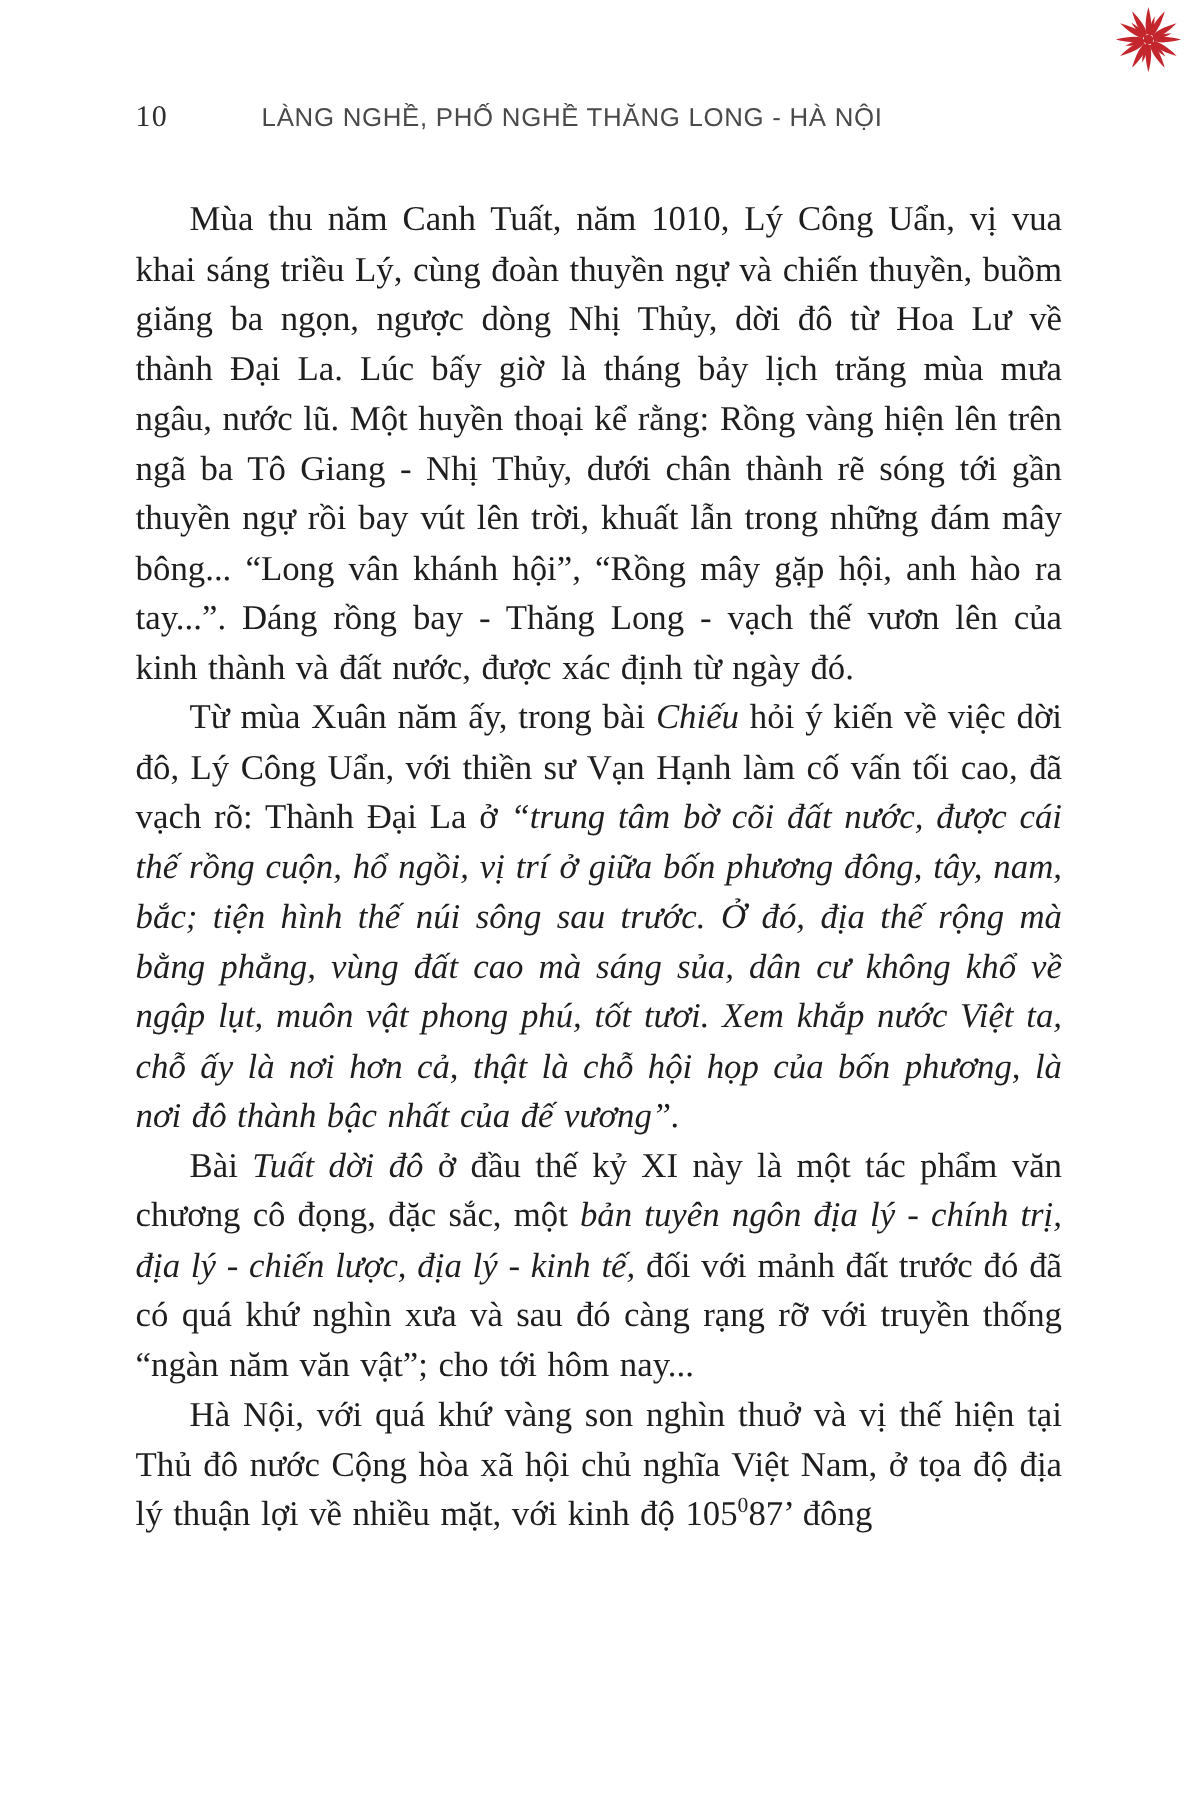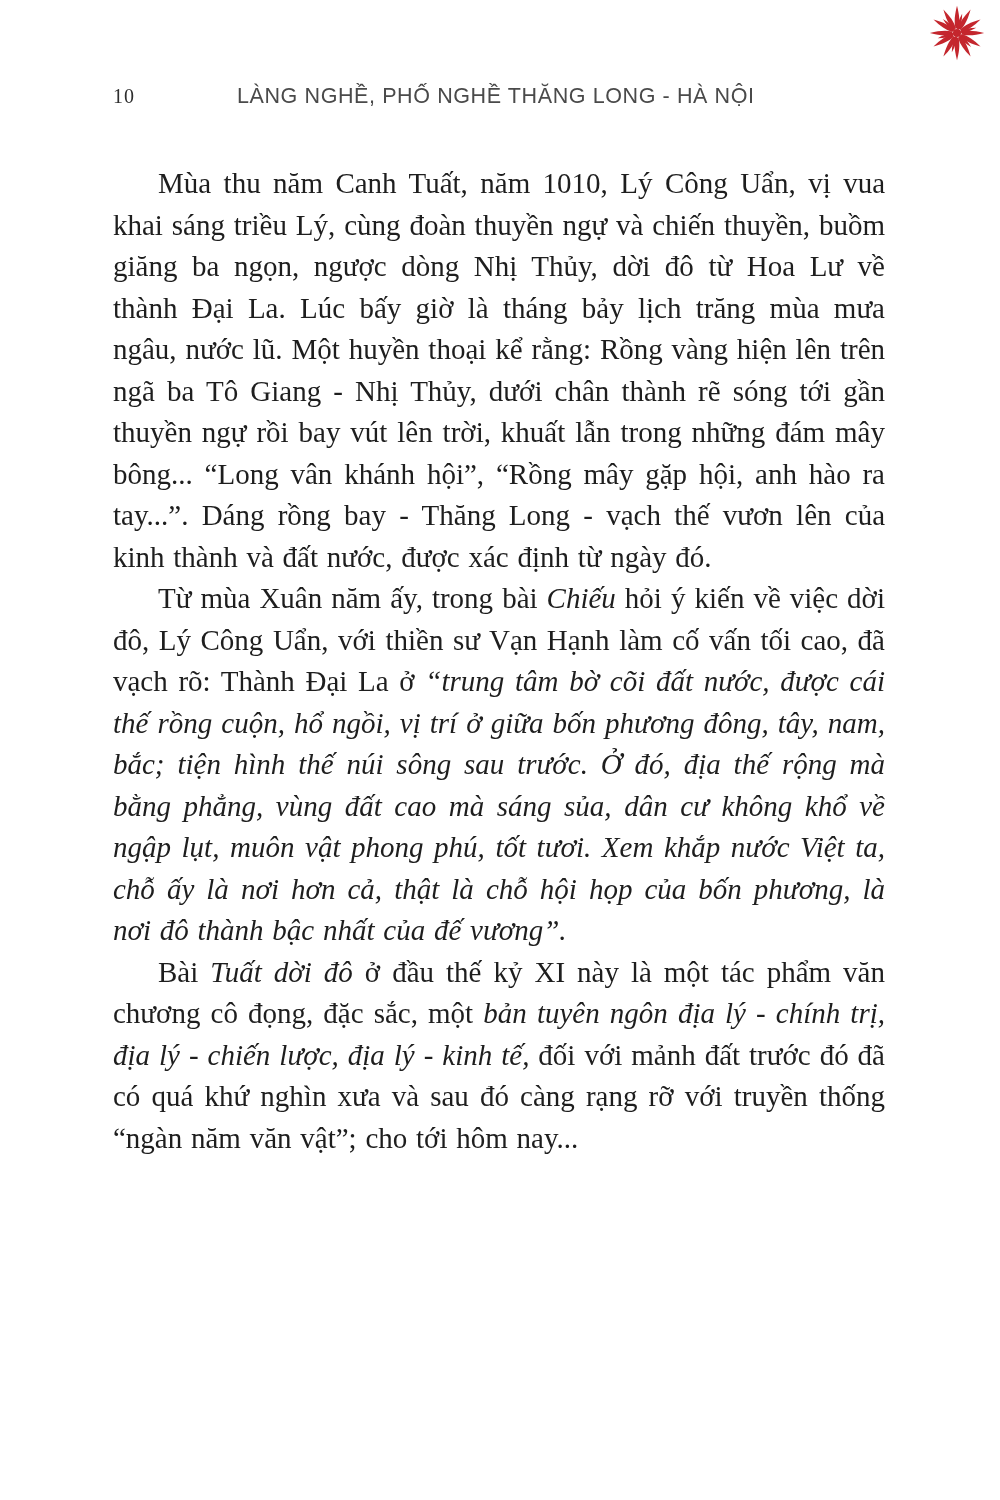--- a/index.html
+++ b/index.html
@@ -25,32 +25,32 @@
   }
   .header-row {
     position: absolute;
     top: 84px;
     left: 113px;
     width: 772px;
     display: flex;
     align-items: baseline;
   }
   .page-number {
-    font-size: 20px;
+    font-size: 25px;
     color: #2e2e2e;
     letter-spacing: 1px;
     flex: 0 0 auto;
   }
   .running-title {
     font-family: "Liberation Sans", "DejaVu Sans", sans-serif;
     font-size: 21.5px;
     font-weight: 400;
     color: #4a4a4a;
     letter-spacing: 0.6px;
-    margin-left: 102px;
+    margin-left: 78px;
     white-space: nowrap;
   }
   .body-text {
     position: absolute;
     top: 163px;
     left: 113px;
     width: 772px;
     font-size: 29px;
     line-height: 41.5px;
     text-align: justify;
@@ -107,15 +107,16 @@
 
   <div class="header-row">
     <span class="page-number">10</span>
     <span class="running-title">LÀNG NGHỀ, PHỐ NGHỀ THĂNG LONG - HÀ NỘI</span>
   </div>
 
   <div class="body-text" id="body-container">
       <p><span>Mùa thu năm Canh Tuất, năm 1010, Lý Công Uẩn, vị vua khai sáng triều Lý, cùng đoàn thuyền ngự và chiến thuyền, buồm giăng ba ngọn, ngược dòng Nhị Thủy, dời đô từ Hoa Lư về thành Đại La. Lúc bấy giờ là tháng bảy lịch trăng mùa mưa ngâu, nước lũ. Một huyền thoại kể rằng: Rồng vàng hiện lên trên ngã ba Tô Giang - Nhị Thủy, dưới chân thành rẽ sóng tới gần thuyền ngự rồi bay vút lên trời, khuất lẫn trong những đám mây bông... “Long vân khánh hội”, “Rồng mây gặp hội, anh hào ra tay...”. Dáng rồng bay - Thăng Long - vạch thế vươn lên của kinh thành và đất nước, được xác định từ ngày đó.</span></p>
       <p><span>Từ mùa Xuân năm ấy, trong bài </span><em>Chiếu</em><span> hỏi ý kiến về việc dời đô, Lý Công Uẩn, với thiền sư Vạn Hạnh làm cố vấn tối cao, đã vạch rõ: Thành Đại La ở </span><em>“trung tâm bờ cõi đất nước, được cái thế rồng cuộn, hổ ngồi, vị trí ở giữa bốn phương đông, tây, nam, bắc; tiện hình thế núi sông sau trước. Ở đó, địa thế rộng mà bằng phẳng, vùng đất cao mà sáng sủa, dân cư không khổ về ngập lụt, muôn vật phong phú, tốt tươi. Xem khắp nước Việt ta, chỗ ấy là nơi hơn cả, thật là chỗ hội họp của bốn phương, là nơi đô thành bậc nhất của đế vương”.</em></p>
       <p><span>Bài </span><em>Tuất dời đô</em><span> ở đầu thế kỷ XI này là một tác phẩm văn chương cô đọng, đặc sắc, một </span><em>bản tuyên ngôn địa lý - chính trị, địa lý - chiến lược, địa lý - kinh tế,</em><span> đối với mảnh đất trước đó đã có quá khứ nghìn xưa và sau đó càng rạng rỡ với truyền thống “ngàn năm văn vật”; cho tới hôm nay...</span></p>
+      <p><span>Hà Nội, với quá khứ vàng son nghìn thuở và vị thế hiện tại Thủ đô nước Cộng hòa xã hội chủ nghĩa Việt Nam, ở tọa độ địa lý thuận lợi về nhiều mặt, với kinh độ 105</span><sup>0</sup><span>87’ đông</span></p>
     </div>
 
 </div>
 
 </body></html>

